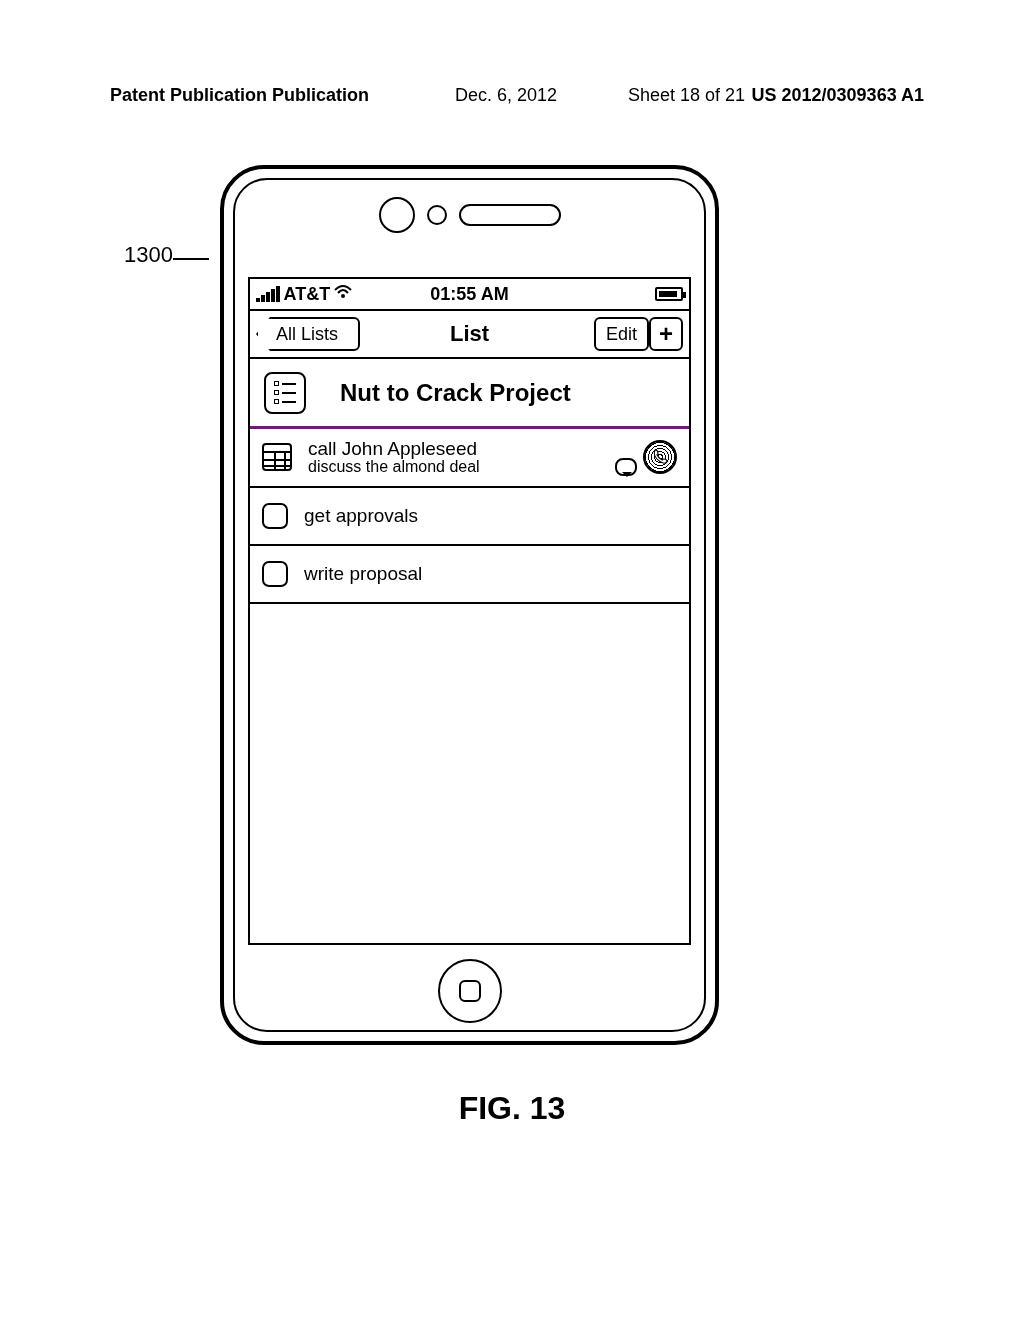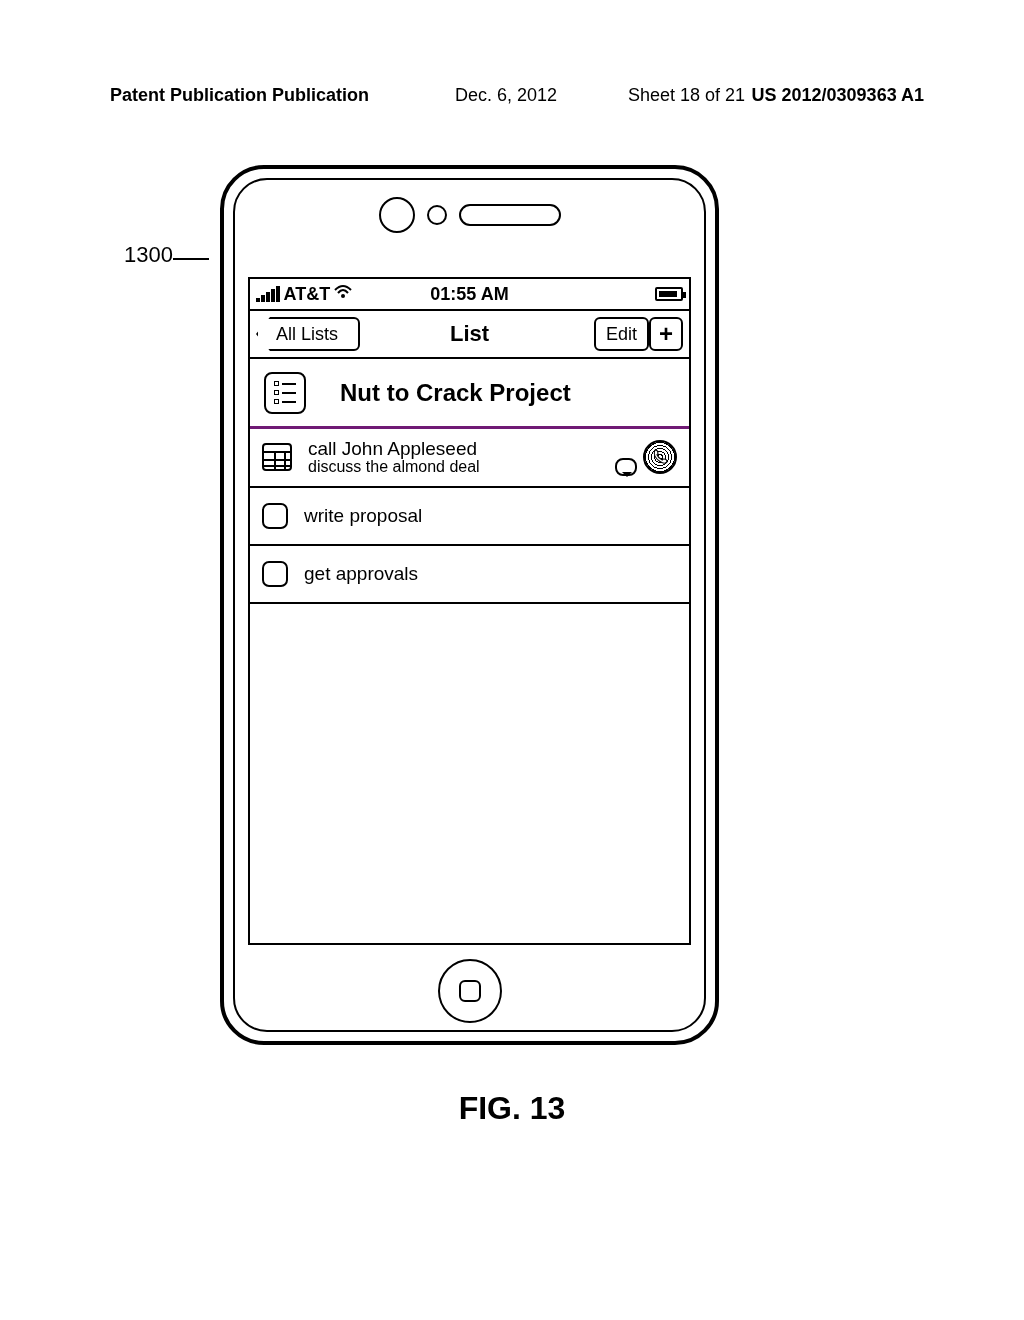--- a/index.html
+++ b/index.html
@@ -321,28 +321,28 @@
           <svg viewBox="0 0 24 24">
               <path d="M5 3 C 5 3 8 2 9 5 C 10 8 8 9 8 9 C 8 9 10 14 15 16 C 15 16 16 14 19 15 C 22 16 21 19 21 19 C 21 19 18 22 12 18 C 6 14 3 8 5 3 Z" fill="#fff" stroke="#000" stroke-width="1.5"></path>
             </svg>
         </div>
       </div>
     </div>
 
     <div class="task-row">
       <div class="chk"></div>
       <div class="task-text">
-        <div class="task-title">write proposal</div>
+        <div class="task-title">get approvals</div>
       </div>
     </div>
 
     <div class="task-row">
       <div class="chk"></div>
       <div class="task-text">
-        <div class="task-title">get approvals</div>
+        <div class="task-title">write proposal</div>
       </div>
     </div>
 
     <div class="empty"></div>
   </div>
 
   <div class="home-btn">
     <div class="sq"></div>
   </div>
 </div>

